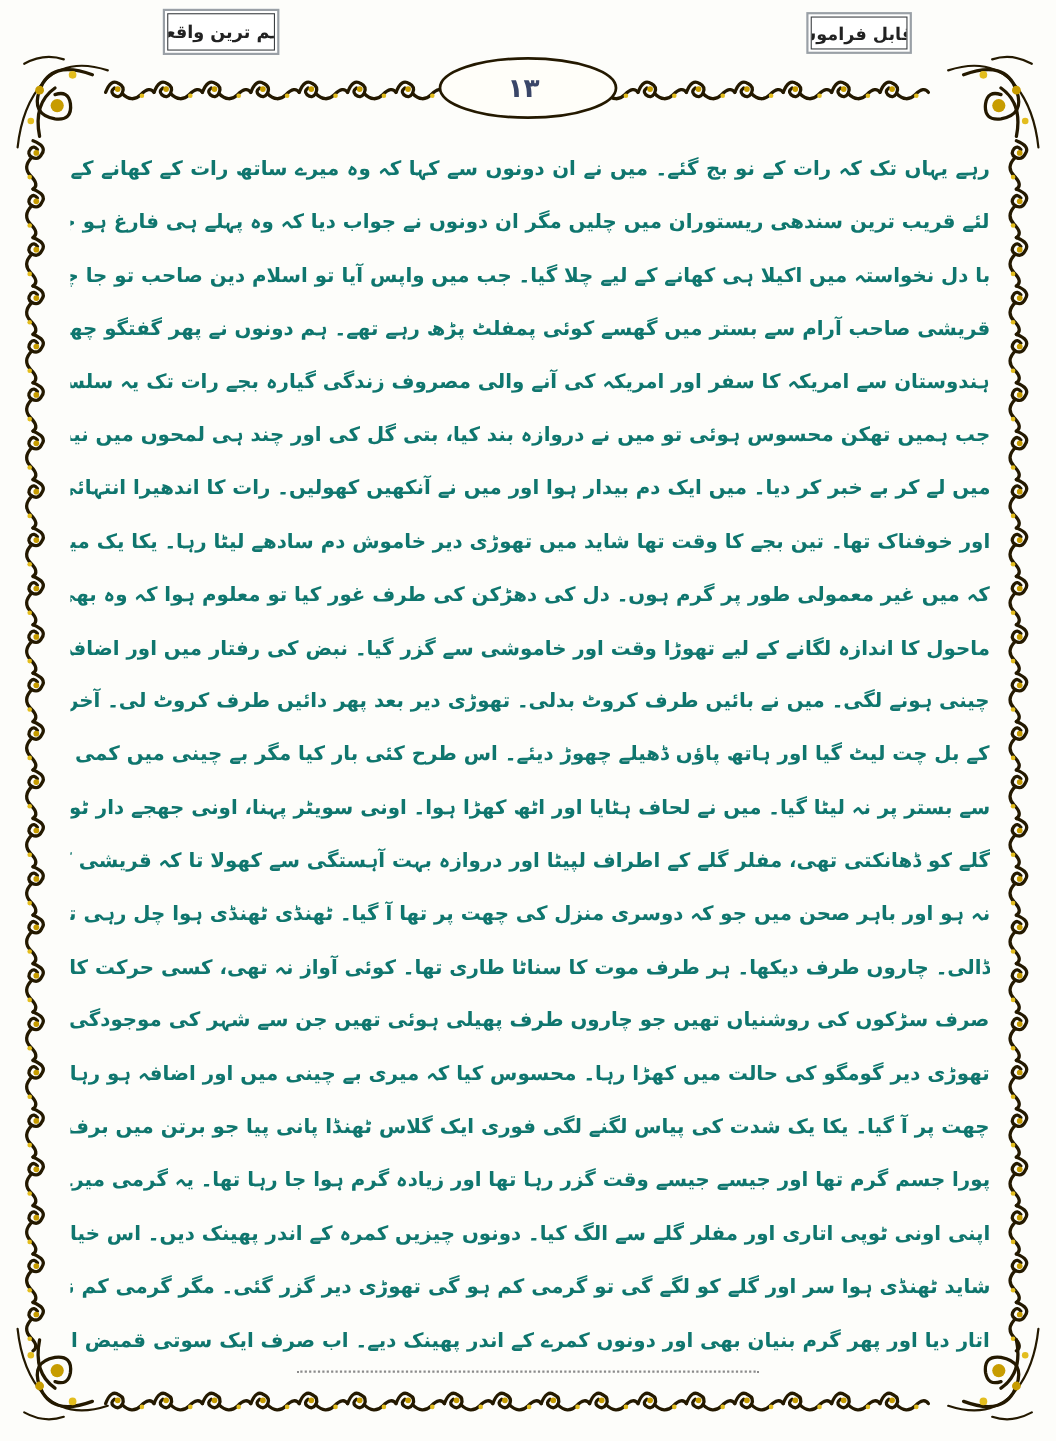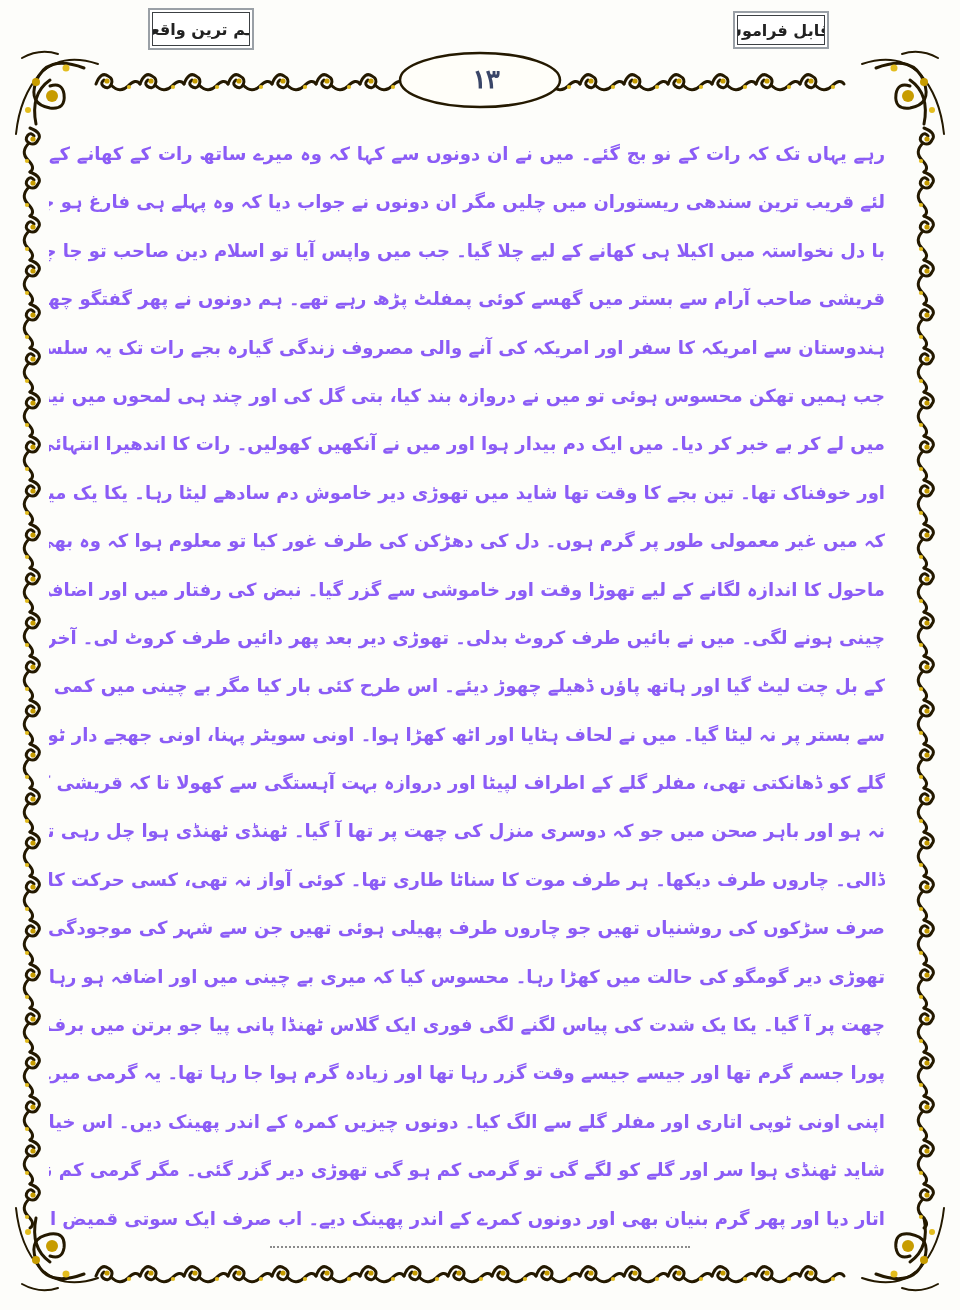--- a/index.html
+++ b/index.html
@@ -25,28 +25,28 @@
     display:flex;align-items:center;justify-content:center;
     direction:rtl;font-weight:700;color:#222;box-sizing:border-box;
     white-space:nowrap;overflow:hidden;
   }
   .hdr-left{left:148px;top:8px;width:106px;height:42px;}
   .hdr-left .hdr-inner{font-size:16px;}
   .hdr-right{left:733px;top:11px;width:96px;height:38px;}
   .hdr-right .hdr-inner{font-size:16px;}
   
   .page-number{
-    position:absolute;z-index:3;left:421px;top:62px;width:130px;height:36px;
+    position:absolute;z-index:3;left:411px;top:62px;width:130px;height:36px;
     display:flex;align-items:center;justify-content:center;
-    font-size:24px;font-weight:700;color:#3a4668;font-family:Liberation Serif, serif;
+    font-size:24px;font-weight:700;color:#3a4668;
   }
   
   .text-block{
-    position:absolute;z-index:2;left:49px;top:130px;width:836px;
-    direction:rtl;color:#8b5cf6;
+    position:absolute;z-index:2;left:64px;top:130px;width:836px;
+    direction:rtl;color:#0f766e;
   }
   .line{
     height:48.4px;line-height:48.4px;overflow:hidden;
     font-size:18px;font-weight:700;
     text-align:justify;text-align-last:justify;
     white-space:nowrap;
   }
   .dotted-divider{
     position:absolute;z-index:2;left:270px;top:1246px;width:420px;height:0;
     border-top:2px dotted #8b8b8b;

